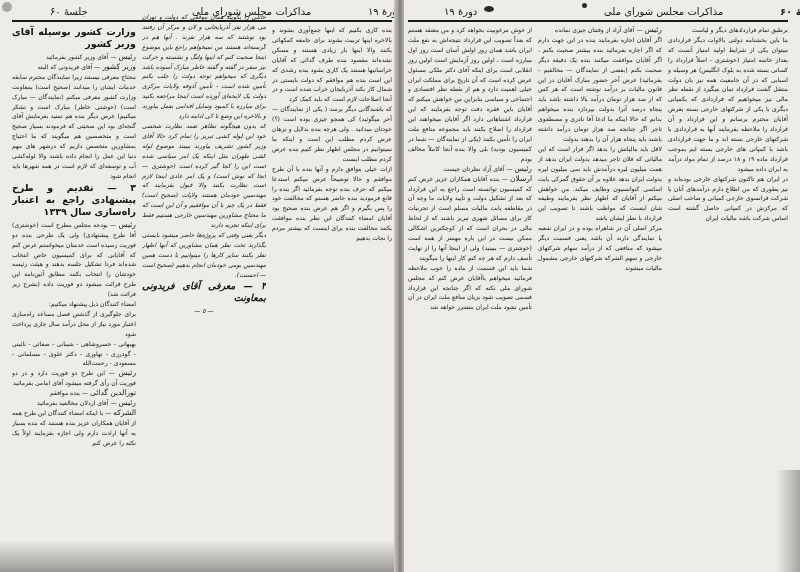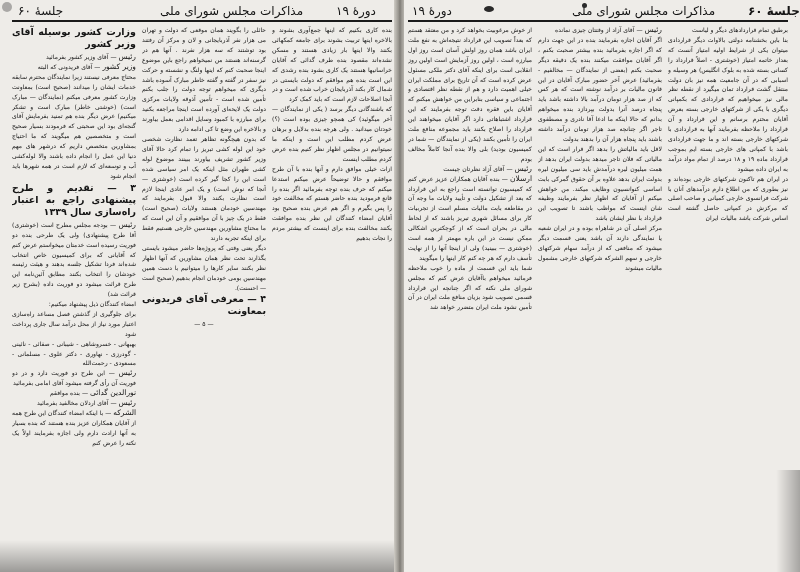--- a/index.html
+++ b/index.html
@@ -2,21 +2,21 @@
 <html><head>
 <meta charset="utf-8">
 <style>
   html,body{margin:0;padding:0;}
   body{width:800px;height:572px;background:#d9d6cf;overflow:hidden;position:relative;font-family:"DejaVu Sans",sans-serif;color:#151515;}
   .spread{position:absolute;left:0;top:0;width:800px;height:572px;background:#e8e6e1;}
   .page{position:absolute;top:0;height:572px;background:#eeece8;overflow:hidden;}
   .page.left{left:0;width:396px;}
   .page.right{left:404px;width:396px;}
   .gutter{position:absolute;left:394px;top:0;width:12px;height:572px;background:linear-gradient(90deg,#cfccc5,#8d8a84 45%,#6b6863 50%,#8d8a84 55%,#cfccc5);}
-  .hdr{position:absolute;top:4px;height:14px;font-size:12px;display:flex;align-items:center;direction:rtl;white-space:nowrap;}
+  .hdr{position:absolute;top:4px;height:14px;font-size:10px;display:flex;align-items:center;direction:rtl;white-space:nowrap;margin-left:32px;}
   .rule{position:absolute;height:2px;background:#1a1a1a;}
   .col{position:absolute;direction:rtl;text-align:justify;font-size:6.1px;line-height:9.9px;overflow:hidden;}
   .col p{margin:0;}
   .col .h{font-weight:bold;font-size:9.5px;line-height:12px;margin:1px 0 2px;}
   .col .sp{font-weight:normal;font-size:7.5px;}
   .col .c{text-align:center;}
   .smudge{position:absolute;border-radius:50%;background:#2a2a2a;}
   .edge-shadow{position:absolute;background:linear-gradient(180deg,rgba(0,0,0,0),rgba(0,0,0,0.35));}
 </style>
 </head>
@@ -44,21 +44,21 @@
         <p class="h">۳ — تقدیم و طرح پیشنهادی راجع به اعتبار راه‌سازی سال ۱۳۳۹</p>
         <p><span class="sp">رئیس</span> <span>— بودجه مجلس مطرح است (خوشتری) آقا طرح پیشنهادی) ولی یک طرحی بنده دو فوریت رسیده است خدمتان میخواستم عرض کنم که آقایانی که برای کمیسیون خاص انتخاب شده‌اند فردا تشکیل جلسه بدهند و هیئت رئیسه خودشان را انتخاب بکنند مطابق آئین‌نامه این طرح قرائت میشود دو فوریت داده (بشرح زیر قرائت شد)</span></p>
         <p>امضاء کنندگان ذیل پیشنهاد میکنیم:</p>
         <p>برای جلوگیری از گذشتن فصل مساعد راه‌سازی اعتبار مورد نیاز از محل درآمد سال جاری پرداخت شود</p>
         <p>بهبهانی - خسروشاهی - شیبانی - صفائی - نائینی - گودرزی - نهاوری - دکتر علوی - مسلمانی - مسعودی - رحمت‌الله</p>
         <p><span class="sp">رئیس</span> <span>— این طرح دو فوریت دارد و در دو فوریت آن رأی گرفته میشود آقای امامی بفرمائید</span></p>
         <p><span class="sp">نورالدین گدائی</span> <span>— بنده موافقم</span></p>
         <p><span class="sp">رئیس</span> <span>— آقای اردلان مخالفید بفرمائید</span></p>
         <p><span class="sp">الشرکه</span> <span>— با اینکه امضاء کنندگان این طرح همه از آقایان همکاران عزیز بنده هستند که بنده بسیار به آنها ارادت دارم ولی اجازه بفرمایند اولاً یک نکته را عرض کنم</span></p>
       </div>
-    <div class="col" id="lc2" style="left:142px;top:25px;width:124px;height:520px;">
+    <div class="col" id="lc2" style="left:142px;top:12px;width:124px;height:520px;font-style:italic;">
         <p>حائلی را بگویند همان موقعی که دولت و تهران می هزار نفر آذربایجانی و لان و مرکز آن رفتند بود توشتند که سه هزار نفرند . آنها هم در گرسنه‌اند هستند من نمیخواهم راجع باین موضوع اینجا صحبت کنم که اینها ولنگ و نشسته و حرکت نیز سفر در گفته و گفته خاطر مبارک آسوده باشد دیگری که میخواهم توجه دولت را جلب بکنم تأمین شده است - تأمین آذوقه ولایات مرکزی دولت یک لایحه‌ای آورده است اینجا مراجعه بکنید برای مبارزه با کمبود وسایل اقدامی بعمل بیاورند و بالاخره این وضع تا کی ادامه دارد</p>
         <p>که بدون هیچگونه تظاهر تعمد نظارت شخصی خود این لوله کشی تبریز را تمام کرد حالا آقای وزیر کشور تشریف بیاورند ببینند موضوع لوله کشی طهران مثل اینکه یک امر سیاسی شده است این را کجا گیر کرده است (خوشتری — آنجا که نوش است) و یک امر عادی اینجا لازم است نظارت بکنند والا قبول بفرمایند که مهندسین خودمان هستند ولایات (صحیح است) فقط در یک چیز با آن موافقیم و آن این است که ما محتاج مشاورین مهندسین خارجی هستیم فقط برای اینکه تجربه دارند</p>
         <p>دیگر یعنی وقتی که پروژه‌ها حاضر میشود بایستی بگذارند تحت نظر همان مشاورین که آنها اظهار نظر بکنند سایر کارها را میتوانیم با دست همین مهندسین بومی خودمان انجام بدهیم (صحیح است — احسنت).</p>
         <p class="h">۴ — معرفی آقای فریدونی بمعاونت</p>
         <p class="c">— ۵ —</p>
       </div>
     <div class="col" id="lc3" style="left:272px;top:25px;width:120px;height:520px;">
         <p>بنده کاری بکنیم که اینها جمع‌آوری بشوند و بالاخره اینها تربیت بشوند برای جامعه کمکهائی بکنند والا اینها بار زیادی هستند و مسکن نشده‌اند مقصود بنده طرف گدائی که آقایان خراسانیها هستند یک کاری بشود بنده رشدی که این است بنده هم موافقم که دولت بایستی در شمال کار بکند آذربایجان خراب شده است و در آنجا اصلاحات لازم است که باید کمک کرد</p>
         <p>که باشندگانی دیگر برسد ( یکی از نمایندگان — آخر میگوئید) کی همچو چیزی بوده است (؟) خودتان میدانید . ولی هرچه بنده بدلایل و برهان عرض کردم مطلب این است و اینکه ما نمیتوانیم در مجلس اظهار نظر کنیم بنده عرض کردم مطلب اینست</p>
         <p>ازات خیلی موافق دارم و آنها بنده با آن طرح موافقم و حالا توضیحاً عرض میکنم استدعا میکنم که حرف بنده توجه بفرمائید اگر بنده را قانع فرمودید بنده حاضر هستم که مخالفت خود را پس بگیرم و اگر هم عرض بنده صحیح بود آقایان امضاء کنندگان این نظر بنده موافقت بکنند مخالفت بنده برای اینست که بیشتر مردم را نجات بدهیم</p>

